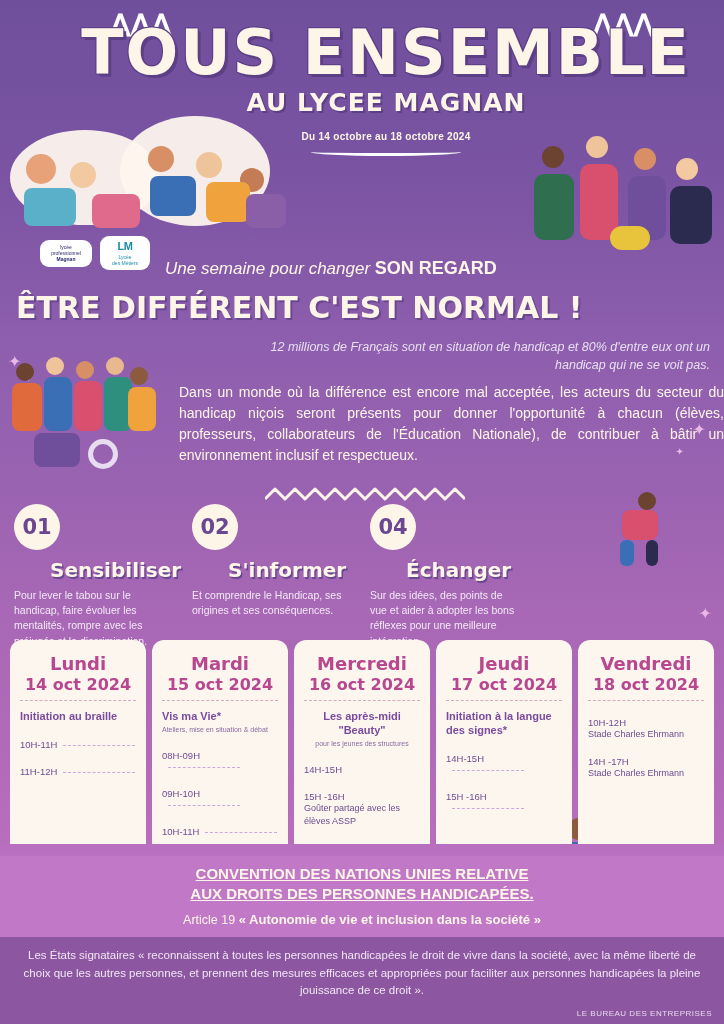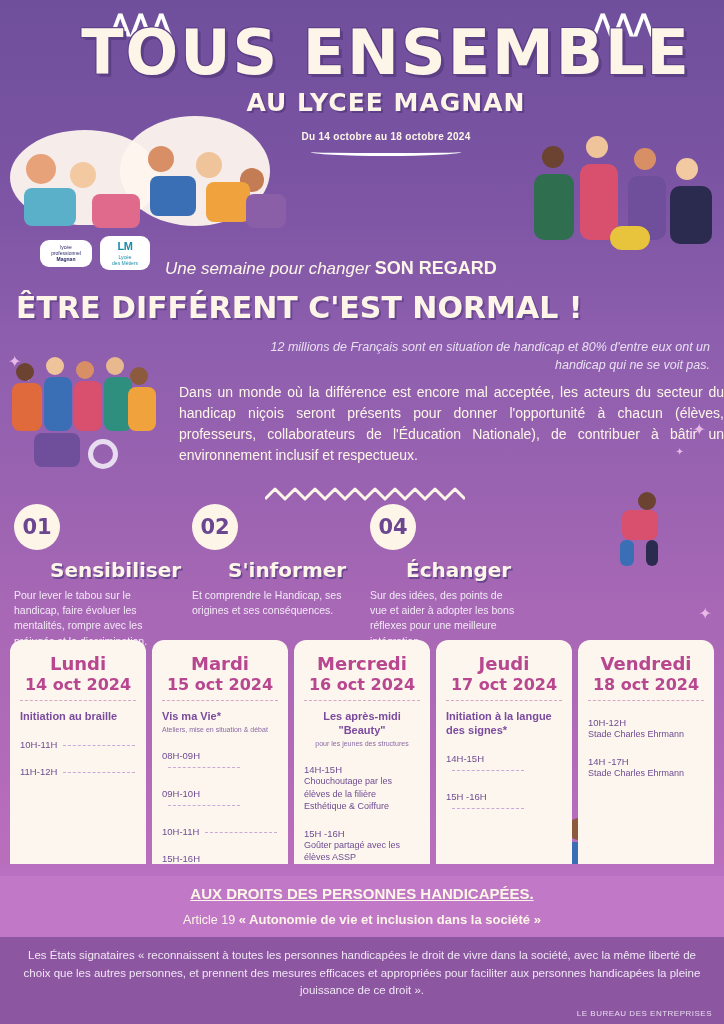--- a/index.html
+++ b/index.html
@@ -457,21 +457,20 @@
       <div class="card-logo" style="font-size:6px;color:#1a8ca8;">Croix-Rouge</div>
     </div>
 
     <div class="day-card">
       <div class="day-name">Mercredi</div>
       <div class="day-date">16 oct 2024</div>
       <div class="dash"></div>
       <div class="act-title center">Les après-midi "Beauty"</div>
       <div class="act-sub center">pour les jeunes des structures</div>
       <div class="slot"><span>14H-15H</span></div>
-      <div class="slot-label">Chouchoutage par les élèves de la filière Esthétique &amp; Coiffure</div>
       <div class="slot"><span>15H -16H</span></div>
       <div class="slot-label">Goûter partagé avec les élèves ASSP</div>
       <div class="card-logo" style="color:#1a5fa8;">LENVAL</div>
     </div>
 
     <div class="day-card">
       <div class="day-name">Jeudi</div>
       <div class="day-date">17 oct 2024</div>
       <div class="dash"></div>
       <div class="act-title">Initiation à la langue des signes*</div>
@@ -496,20 +495,21 @@
   <div class="ill wheelchair-person" style="right:46px;bottom:96px;">
     <div class="blob" style="left:40px;top:0px;width:22px;height:22px;background:#8c5a3c;"></div>
     <div class="blob" style="left:90px;top:8px;width:20px;height:20px;background:#6b4330;"></div>
     <div class="blob" style="left:28px;top:24px;width:44px;height:40px;background:#3b6fb5;border-radius:8px;"></div>
     <div class="blob" style="left:80px;top:30px;width:40px;height:46px;background:#e8a23c;border-radius:8px;"></div>
     <div class="blob" style="left:16px;top:62px;width:44px;height:44px;border:4px solid #2b2b4f;background:transparent;"></div>
   </div>
 
   <div class="conv">
     <div class="conv-top">
+      <div class="conv-title">CONVENTION DES NATIONS UNIES RELATIVE</div>
       <div class="conv-title">AUX DROITS DES PERSONNES HANDICAPÉES.</div>
       <div class="conv-article">
         <span>Article 19 </span><b>« Autonomie de vie et inclusion dans la société »</b>
       </div>
     </div>
     <div class="conv-body">Les États signataires « reconnaissent à toutes les personnes handicapées le droit de vivre dans la société, avec la même liberté de choix que les autres personnes, et prennent des mesures efficaces et appropriées pour faciliter aux personnes handicapées la pleine jouissance de ce droit ».</div>
     <div class="conv-foot">LE BUREAU DES ENTREPRISES</div>
   </div>
 
 </div>

